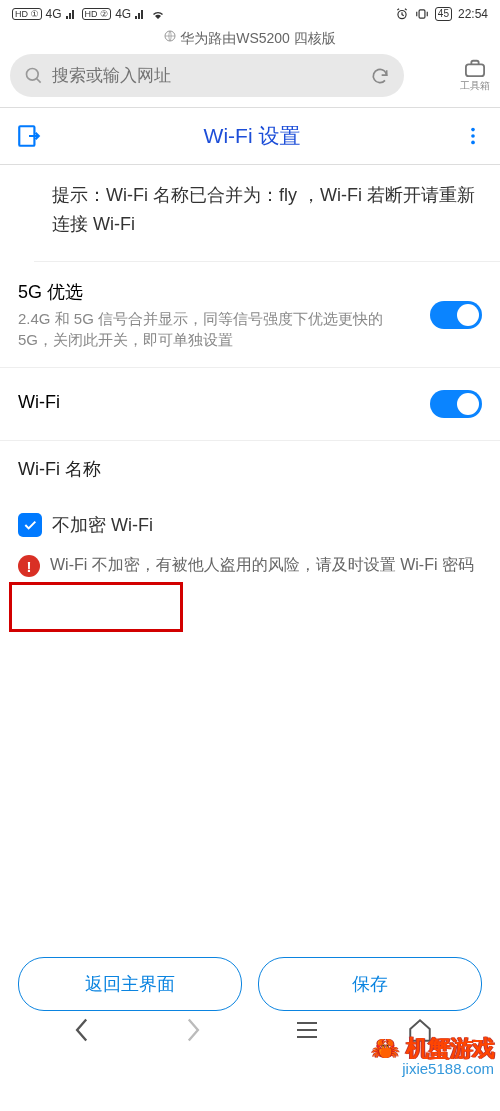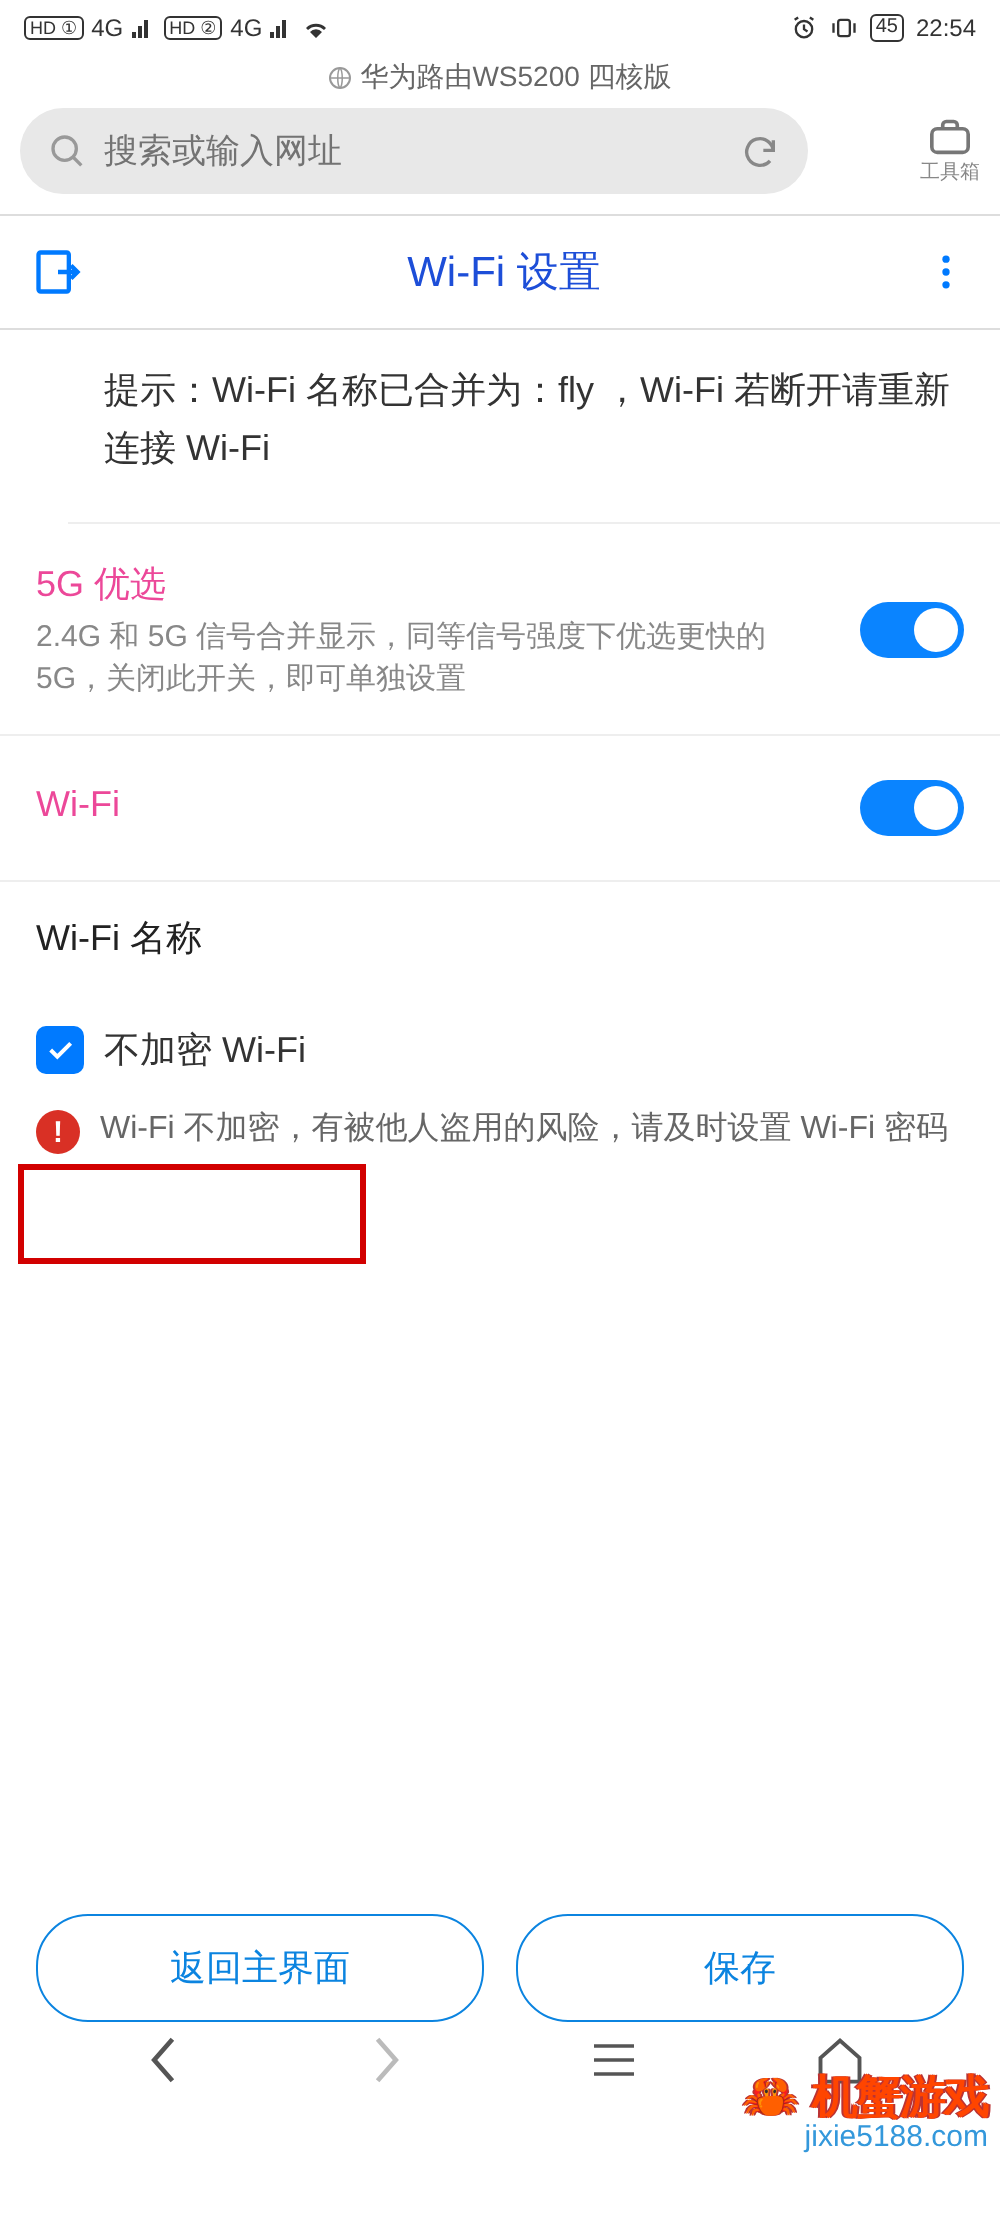--- a/index.html
+++ b/index.html
@@ -36,21 +36,20 @@
       font-size: 10px;
       line-height: 12px;
     }
     .tab-title {
       text-align: center;
       font-size: 14px;
       color: #666;
       padding: 4px 0 6px;
       display: flex;
       justify-content: center;
-      align-items: center;
       gap: 4px;
     }
     .search-row {
       display: flex;
       align-items: center;
       padding: 0 10px 10px;
       gap: 8px;
     }
     .search-box {
       flex: 1;
@@ -83,21 +82,21 @@
     }
     .setting-row {
       display: flex;
       align-items: center;
       justify-content: space-between;
       padding: 18px 18px 16px;
       border-bottom: 1px solid #eee;
     }
     .setting-row.simple { padding-top: 22px; padding-bottom: 22px; }
     .setting-main { flex: 1; padding-right: 12px; }
-    .setting-title { font-size: 18px; color: #ec4899; margin-bottom: 4px; }
+    .setting-title { font-size: 18px; color: #000000; margin-bottom: 4px; }
     .setting-desc { font-size: 15px; color: #888; line-height: 1.45; }
     .toggle {
       width: 52px;
       height: 28px;
       background: #0a84ff;
       border-radius: 14px;
       position: relative;
       flex-shrink: 0;
     }
     .toggle::after {

